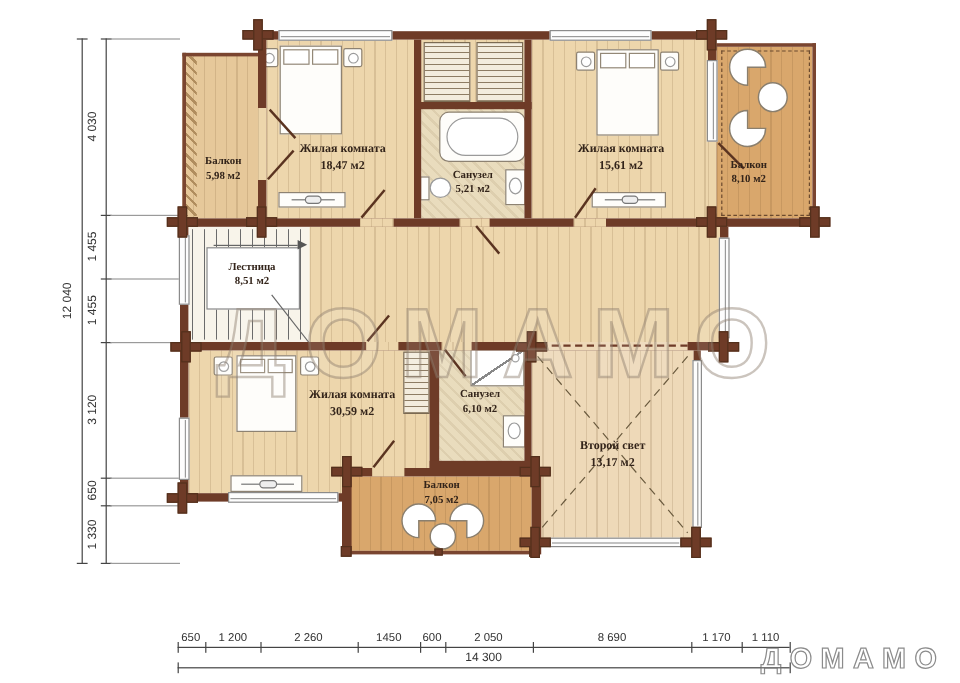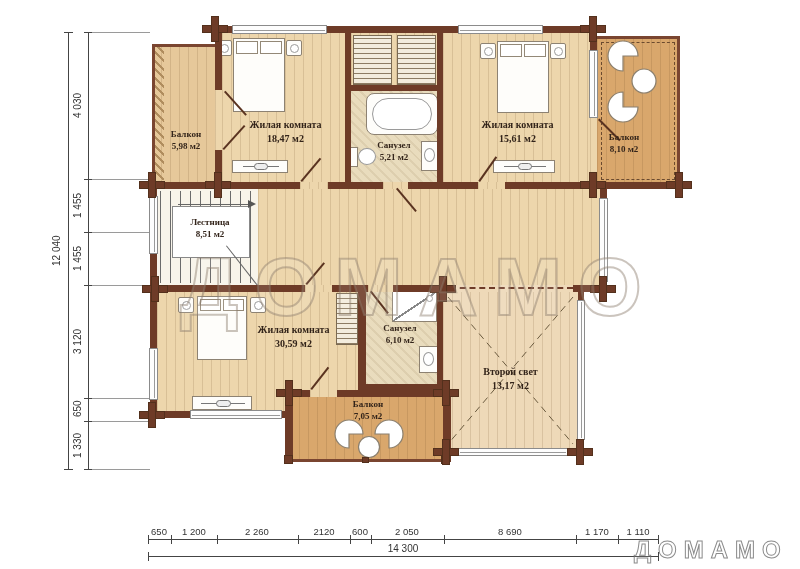--- a/index.html
+++ b/index.html
@@ -307,21 +307,21 @@
   <div class="line" style="left:371px;top:535px;width:1px;height:9px;"></div>
   <div class="line" style="left:444px;top:535px;width:1px;height:9px;"></div>
   <div class="line" style="left:576px;top:535px;width:1px;height:9px;"></div>
   <div class="line" style="left:618px;top:535px;width:1px;height:9px;"></div>
   <div class="line" style="left:658px;top:535px;width:1px;height:9px;"></div>
   <div class="line" style="left:148px;top:552px;width:1px;height:9px;"></div>
   <div class="line" style="left:658px;top:552px;width:1px;height:9px;"></div>
   <div class="dim dimh" style="left:142px;top:526px;">650</div>
   <div class="dim dimh" style="left:177px;top:526px;">1 200</div>
   <div class="dim dimh" style="left:240px;top:526px;">2 260</div>
-  <div class="dim dimh" style="left:307px;top:526px;">2120</div>
+  <div class="dim dimh" style="left:307px;top:526px;">1450</div>
   <div class="dim dimh" style="left:343px;top:526px;">600</div>
   <div class="dim dimh" style="left:390px;top:526px;">2 050</div>
   <div class="dim dimh" style="left:493px;top:526px;">8 690</div>
   <div class="dim dimh" style="left:580px;top:526px;">1 170</div>
   <div class="dim dimh" style="left:621px;top:526px;">1 110</div>
   <div class="dim" style="left:378px;top:543px;width:50px;text-align:center;">14 300</div>
 
   <div class="wm" style="left:180px;top:240px;">ДОМАМО</div>
   <div class="wm2" style="left:634px;top:536px;">ДОМАМО</div>
 

